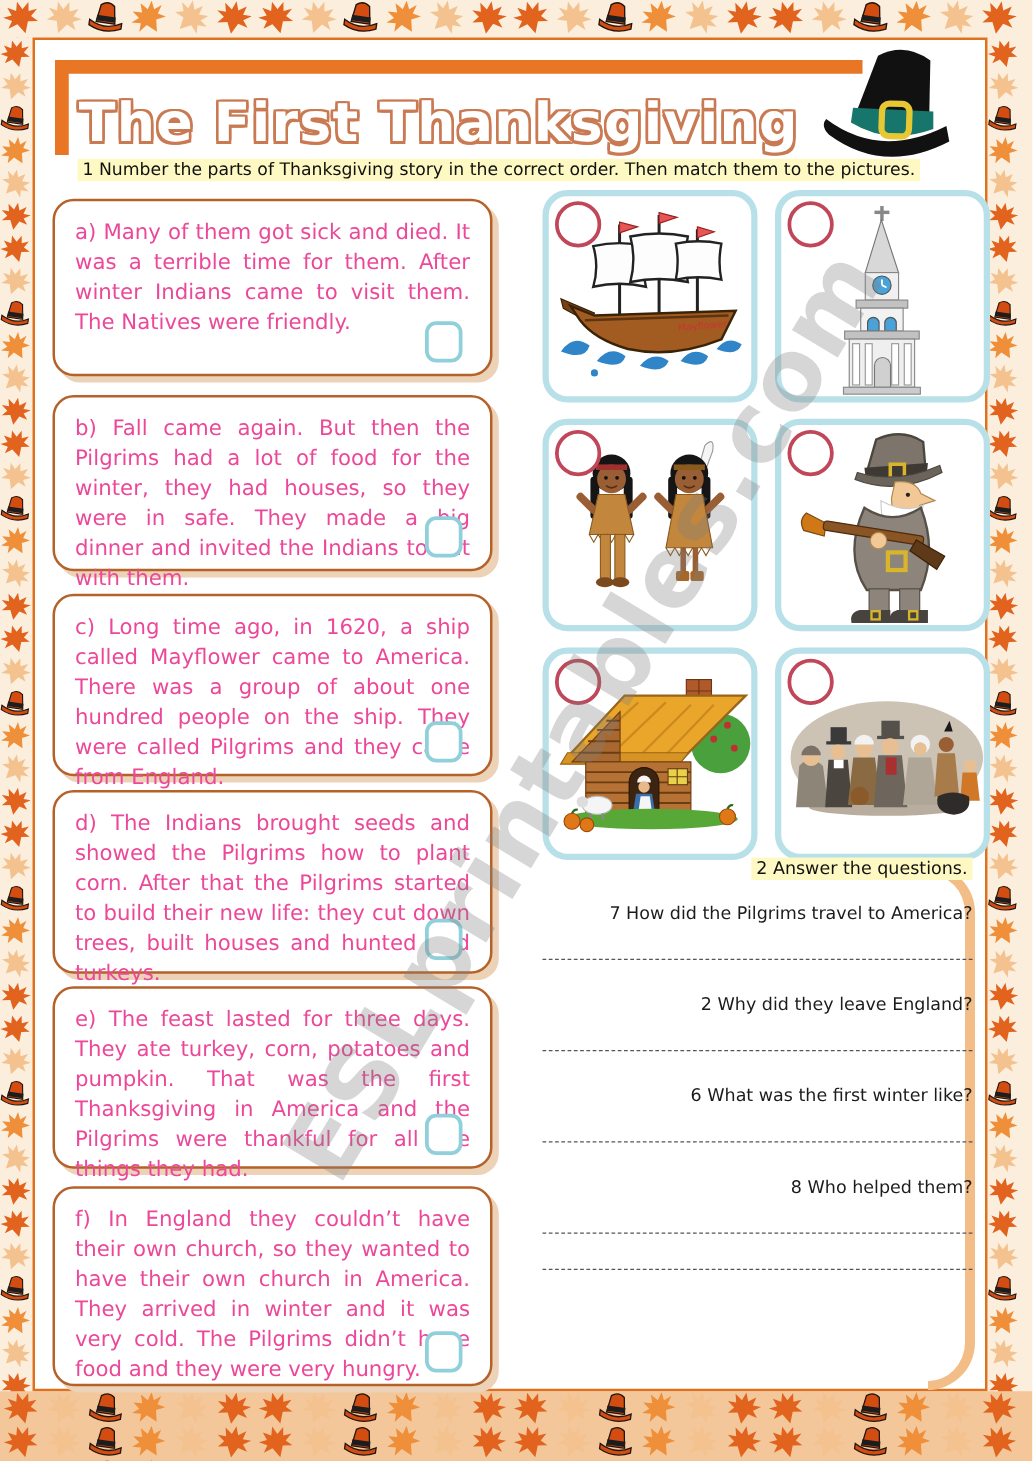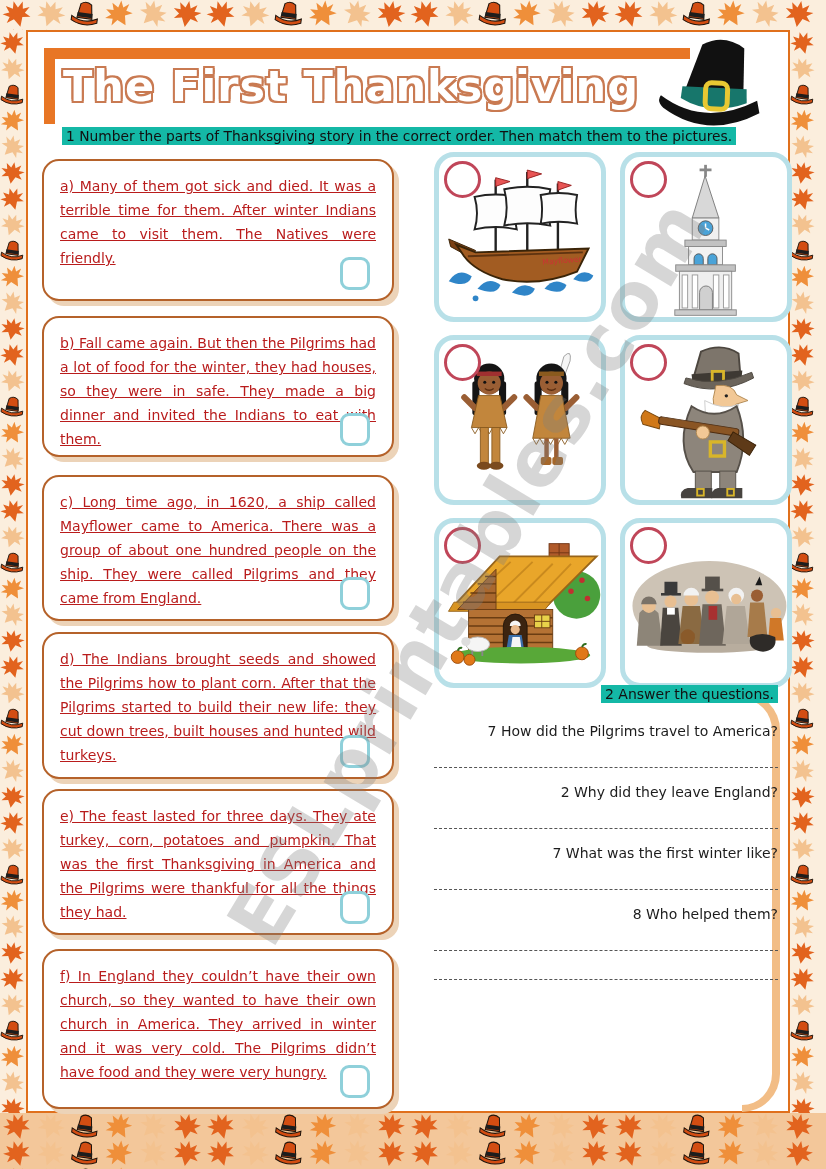--- a/index.html
+++ b/index.html
@@ -17,38 +17,38 @@
   #border-left .tile, #border-right .tile { width:25px; height:26px; }
   #border-bottom .tile { height:27px; }
 
   
   #page { position:absolute; left:26px; top:30px; width:764px; height:1083px;
           background:#ffffff; border:2px solid #e0701c; }
 
   
   #title-frame { position:absolute; left:16px; top:16px; width:646px; height:76px;
                  border-top:11px solid #e87625; border-left:11px solid #e87625;
-                 display:flex; padding:2px 0 0 8px; }
+                 display:flex; align-items:flex-end; padding:2px 0 0 8px; }
   #page-title { font-size:43px; font-weight:bold; letter-spacing:1px; white-space:nowrap;
                 color:#ffffff;
                 text-shadow:-2px -2px 0 #c97a52, 2px -2px 0 #c97a52, -2px 2px 0 #c97a52,
                              2px 2px 0 #c97a52, 0 -2px 0 #c97a52, 0 2px 0 #c97a52,
                             -2px 0 0 #c97a52, 2px 0 0 #c97a52; }
   #title-hat { position:absolute; left:626px; top:4px; width:112px; height:96px; transform:rotate(8deg); }
 
   
-  .hl { background:#14b8a6; color:#111; padding:1px 4px; }
+  .hl { background:#fef9c3; color:#111; padding:1px 4px; }
   #instruction-1 { position:absolute; left:34px; top:94px; width:716px; font-size:13.8px; line-height:20px; }
 
   
   .story-box { position:absolute; left:14px; width:352px; background:#fff;
                border:2.4px solid #b5622a; border-radius:17px;
                box-shadow:5px 5px 0 #ecd3b8;
                padding:13px 16px 10px 16px; }
-  .story-text { font-size:14px; line-height:24px; color:#b91c1c; text-align:justify;text-decoration:underline; }
+  .story-text { font-size:17px; line-height:24px; color:#ec4899; text-align:justify; }
   .order-checkbox { position:absolute; right:22px; bottom:9px; width:30px; height:33px;
                     border:3px solid #8fd0da; border-radius:9px; background:#fff; }
   #story-box-a { top:127px; height:142px; }
   #story-box-b { top:284px; height:141px; }
   #story-box-c { top:443px; height:146px; }
   #story-box-d { top:600px; height:147px; }
   #story-box-e { top:757px; height:146px; }
   #story-box-f { top:917px; height:160px; }
 
   
@@ -60,21 +60,21 @@
   #card-ship    { left:406px; top:120px; }
   #card-church  { left:592px; top:120px; }
   #card-natives { left:406px; top:303px; }
   #card-pilgrim { left:592px; top:303px; }
   #card-cabin   { left:406px; top:486px; }
   #card-feast   { left:592px; top:486px; }
 
   
   #questions-area { position:absolute; left:406px; top:652px; width:344px;text-align:right; }
   #section2-heading { font-size:14px; }
-  .question { font-size:14px; color:#1c1c1c; margin-top:16px; }
+  .question { font-size:14px; color:#1c1c1c; margin-top:28px; }
   .answer-line { margin-top:28px; height:1px; border-bottom:1.6px dashed #555; width:100%; }
   #answer-bracket { position:absolute; left:714px; top:660px; width:38px; height:420px;
                     border-top:7px solid #f2bd86; border-right:8px solid #f2bd86;
                     border-bottom:7px solid #f2bd86;
                     border-radius:0 46px 46px 0; }
 
   
   #watermark { position:absolute; left:440px; top:540px; transform:translate(-50%,-50%) rotate(-59deg);
                font-size:78px; font-weight:bold; letter-spacing:2px; white-space:nowrap;
                color:rgba(128,128,128,0.32); z-index:40; pointer-events:none; }
@@ -860,21 +860,21 @@
       <div class="match-circle"></div>
     </div>
 
     <div id="answer-bracket"></div>
     <div id="questions-area">
       <span class="hl" id="section2-heading">2 Answer the questions.</span>
       <div class="question" style="margin-top:20px">7 How did the Pilgrims travel to America?</div>
       <div class="answer-line"></div>
       <div class="question">2 Why did they leave England?</div>
       <div class="answer-line"></div>
-      <div class="question">7 What was the first winter like?</div>
+      <div class="question">6 What was the first winter like?</div>
       <div class="answer-line"></div>
       <div class="question">8 Who helped them?</div>
       <div class="answer-line"></div>
       <div class="answer-line"></div>
     </div>
 
     <div id="watermark">ESLprintables.com</div>
 
   </div>
 </div>

